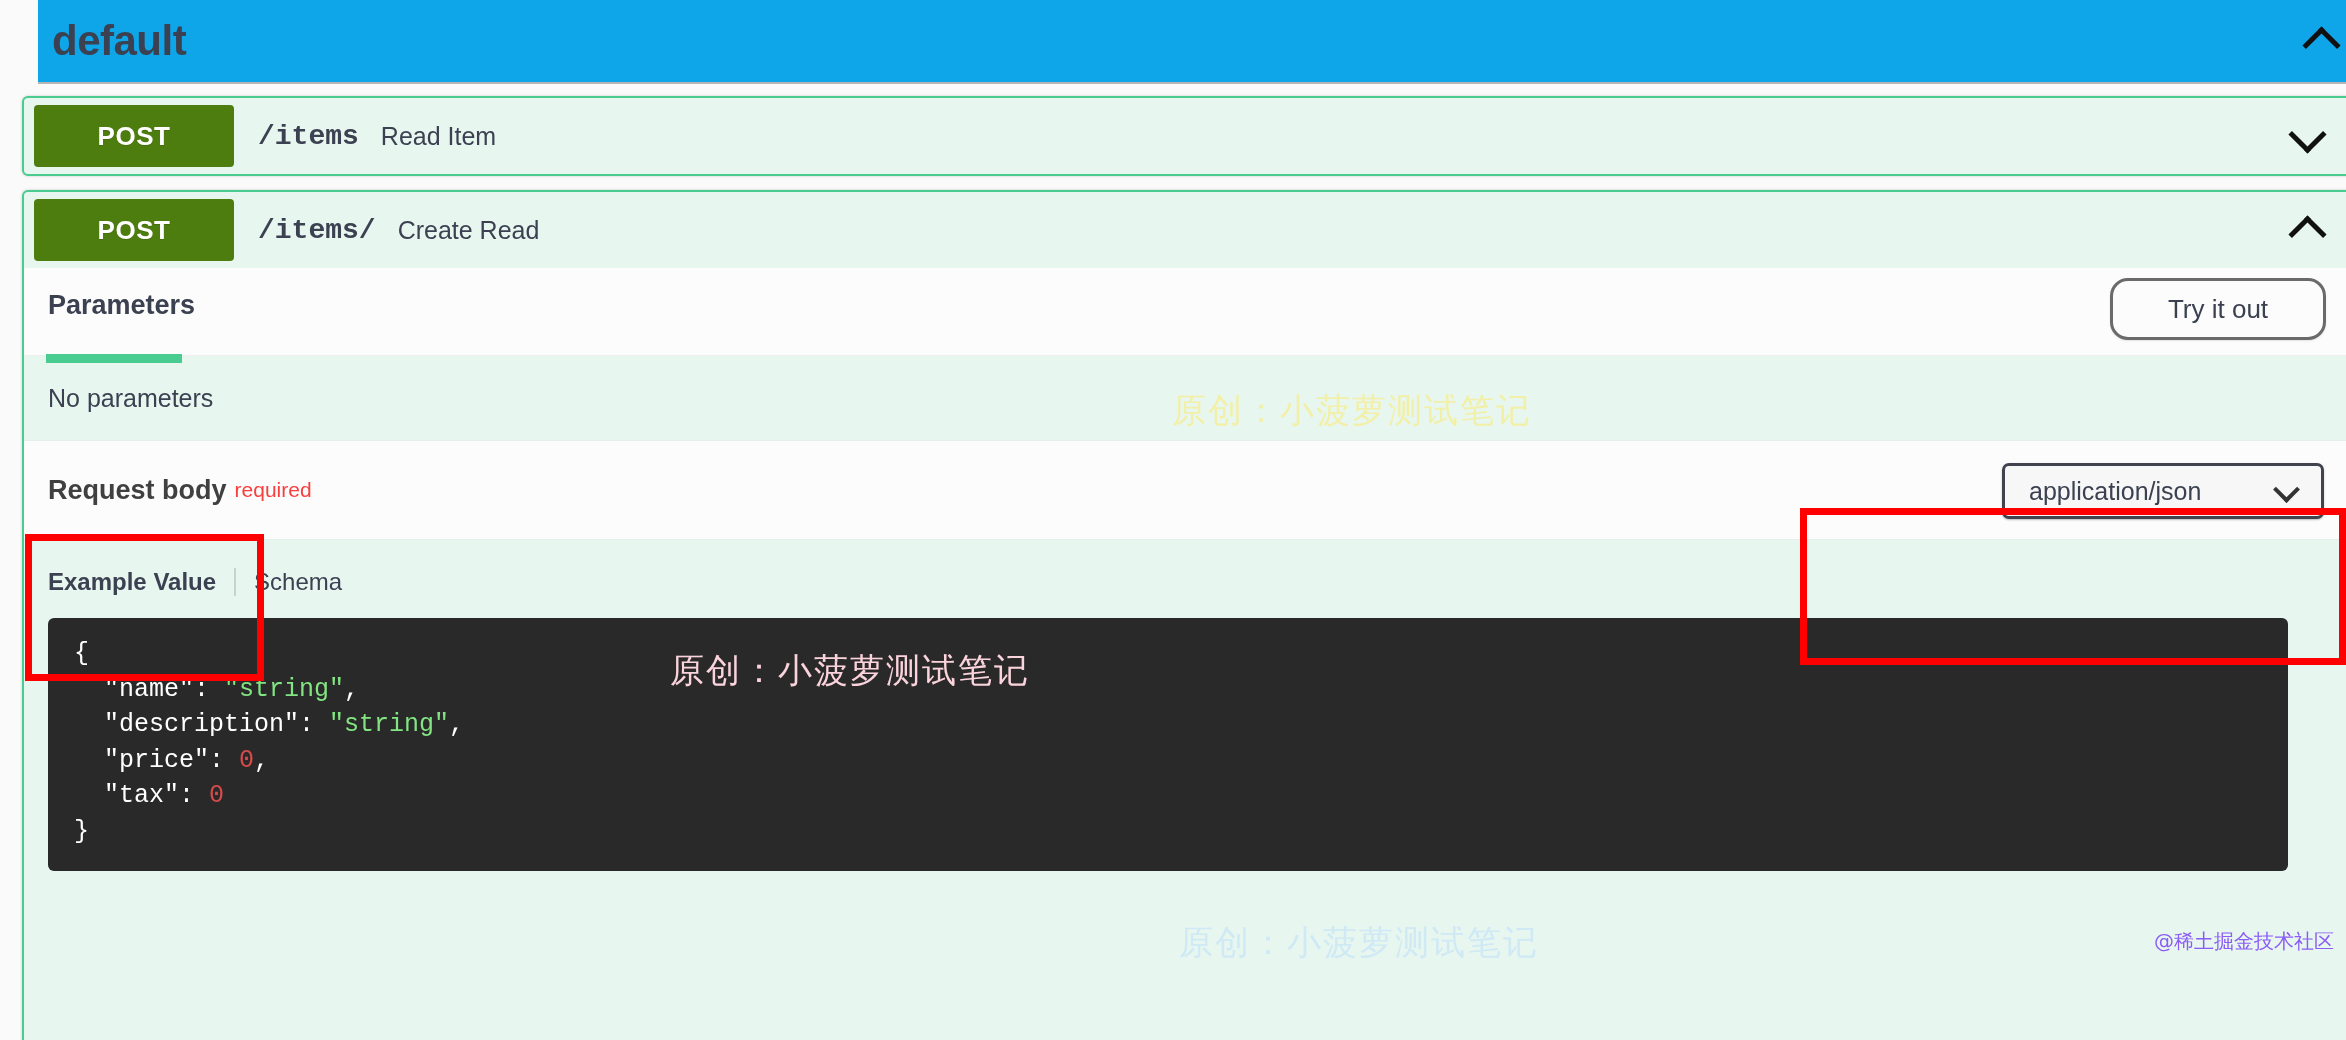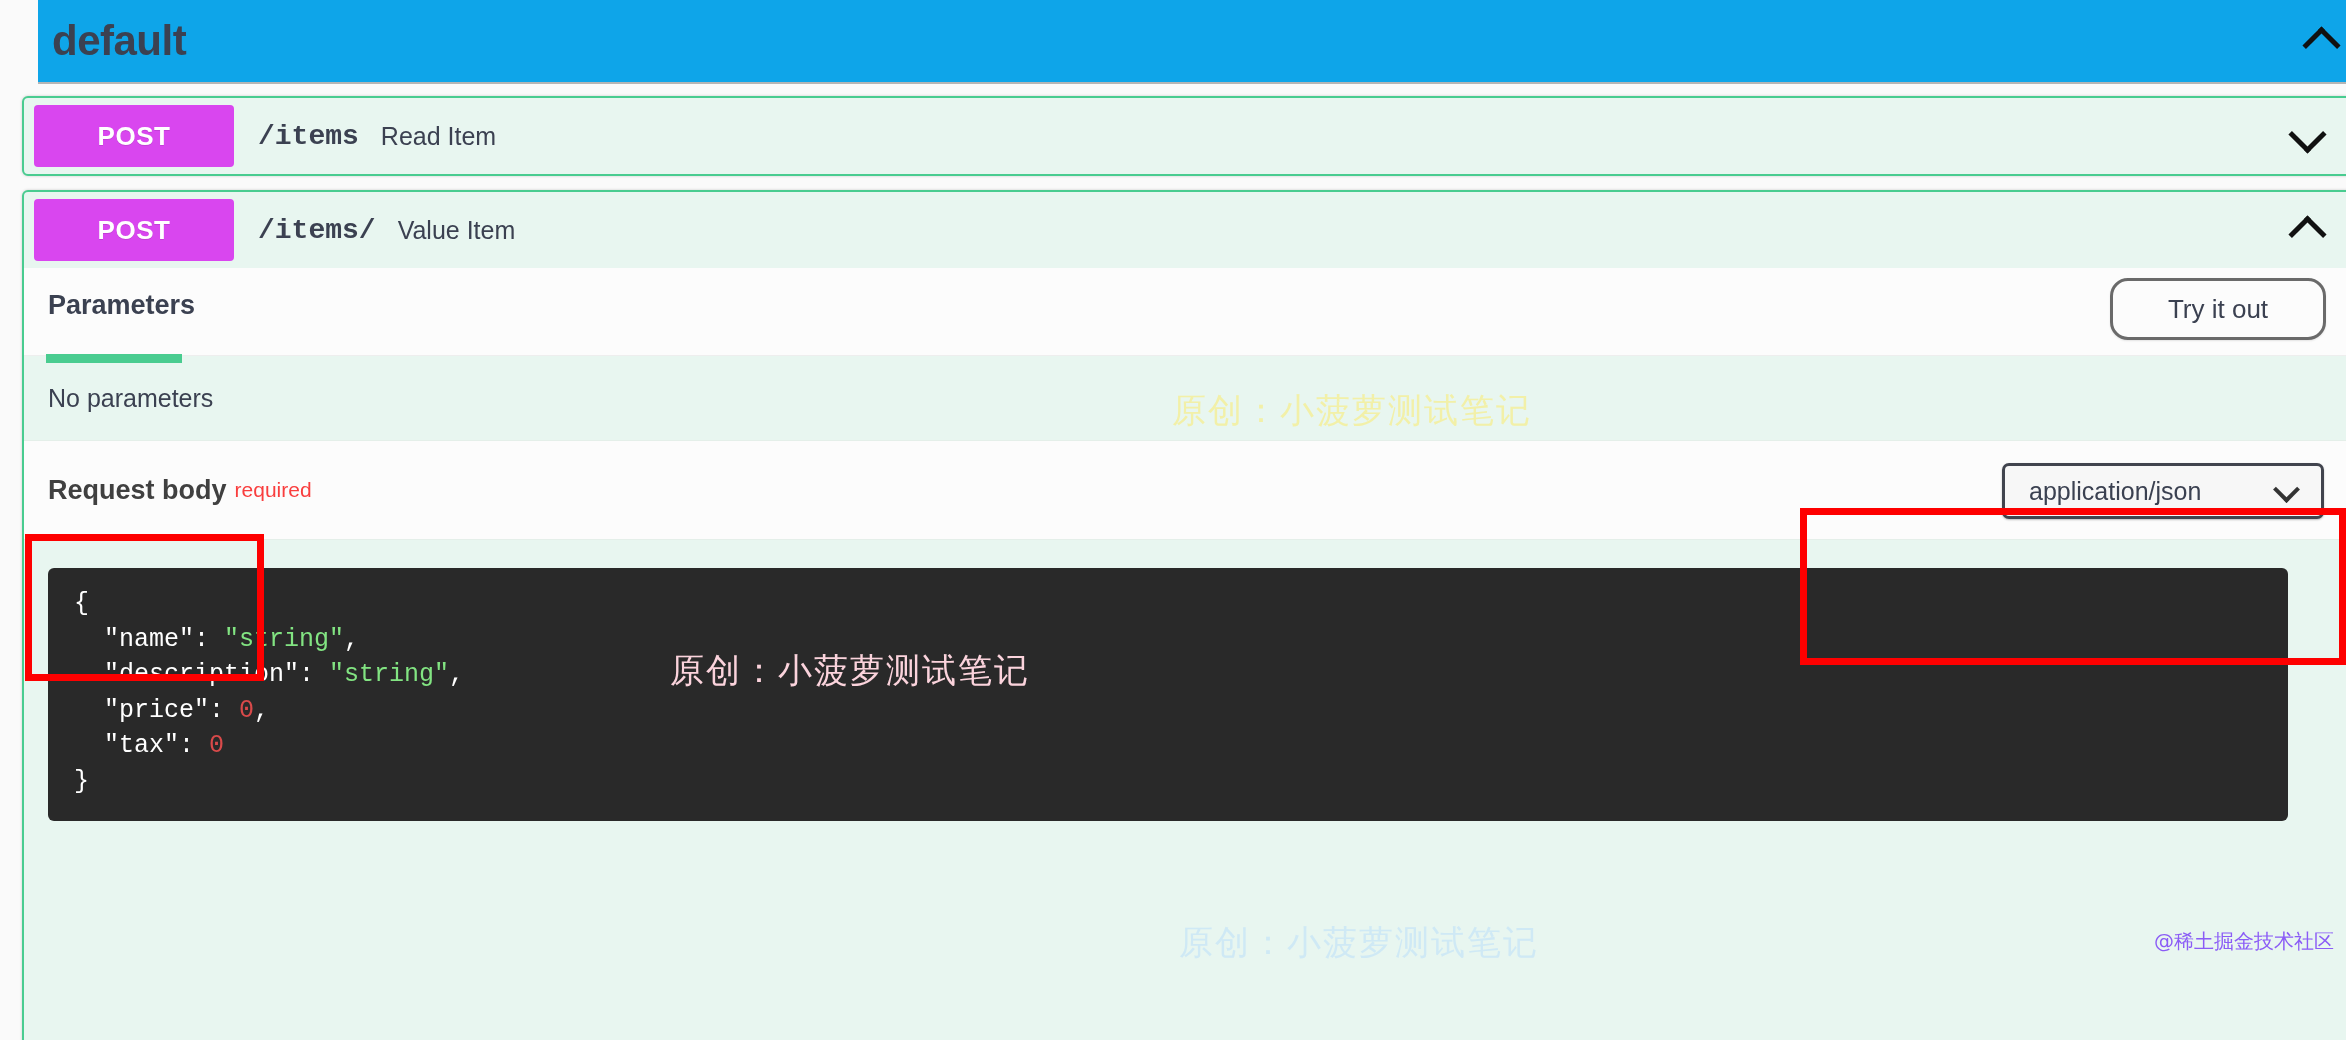--- a/index.html
+++ b/index.html
@@ -86,21 +86,21 @@
     align-items: center;
     height: 76px;
     padding: 0 16px 0 0;
     position: relative;
   }
   .op-method {
     width: 200px;
     min-width: 200px;
     height: 62px;
     margin-left: 10px;
-    background: #d946ef;
+    background: #4d7c0f;
     border-radius: 4px;
     color: #fff;
     font-size: 26px;
     font-weight: 700;
     display: flex;
     align-items: center;
     justify-content: center;
     text-shadow: 0 1px 0 rgba(0,0,0,.1);
     letter-spacing: 0.5px;
   }
@@ -358,21 +358,21 @@
       <div class="op-chevron-wrap">
         <span class="chevron down"></span>
       </div>
     </div>
   </div>
 
   <div class="op op-expanded">
     <div class="op-summary">
       <div class="op-method">POST</div>
       <div class="op-path">/items/</div>
-      <div class="op-desc">Value Item</div>
+      <div class="op-desc">Create Read</div>
       <div class="op-spacer"></div>
       <div class="op-chevron-wrap">
         <span class="chevron up"></span>
       </div>
     </div>
 
     <div class="op-body">
 
       <div class="tabs-row">
         <div class="tab-parameters">Parameters</div>
@@ -385,20 +385,25 @@
       <div class="reqbody-strip">
         <div class="reqbody-label">Request body</div>
         <div class="reqbody-required">required</div>
         <div class="ct-select">
           <span class="ct-select-label">application/json</span>
           <span class="ct-caret"></span>
         </div>
       </div>
 
       <div class="example-area">
+        <div class="example-tabs">
+          <span class="example-tab-active">Example Value</span>
+          <span class="example-tab-sep"></span>
+          <span class="example-tab-inactive">Schema</span>
+        </div>
 
         <div class="code-block"><span class="c-punct">{</span>
   <span class="c-key">"name"</span><span class="c-punct">: </span><span class="c-str">"string"</span><span class="c-punct">,</span>
   <span class="c-key">"description"</span><span class="c-punct">: </span><span class="c-str">"string"</span><span class="c-punct">,</span>
   <span class="c-key">"price"</span><span class="c-punct">: </span><span class="c-num">0</span><span class="c-punct">,</span>
   <span class="c-key">"tax"</span><span class="c-punct">: </span><span class="c-num">0</span>
 <span class="c-punct">}</span></div>
       </div>
 
       <div class="wm" id="wm-pink">原创：小菠萝测试笔记</div>

